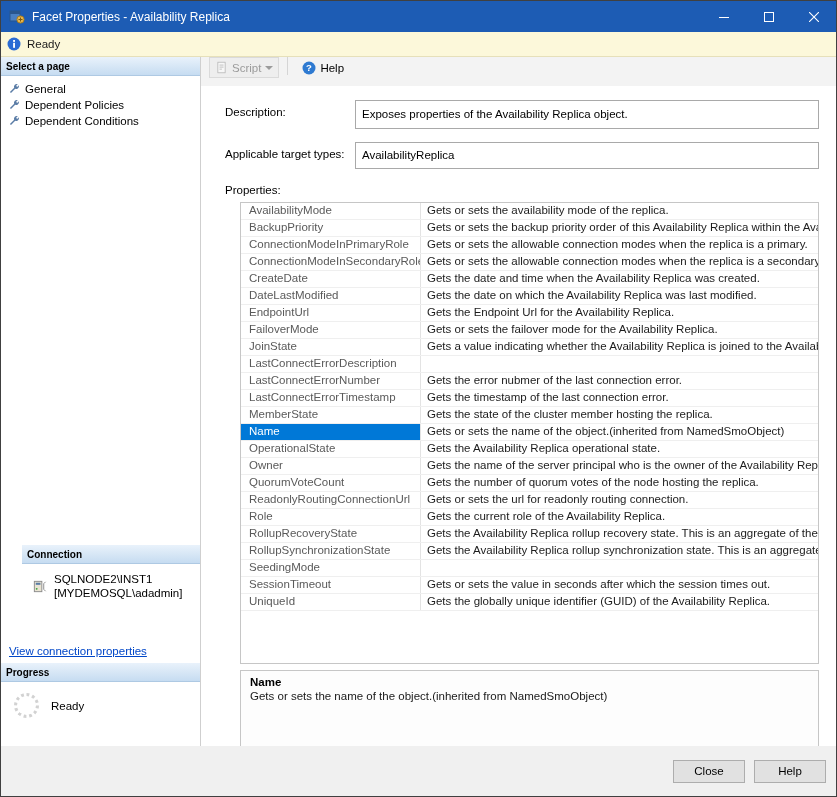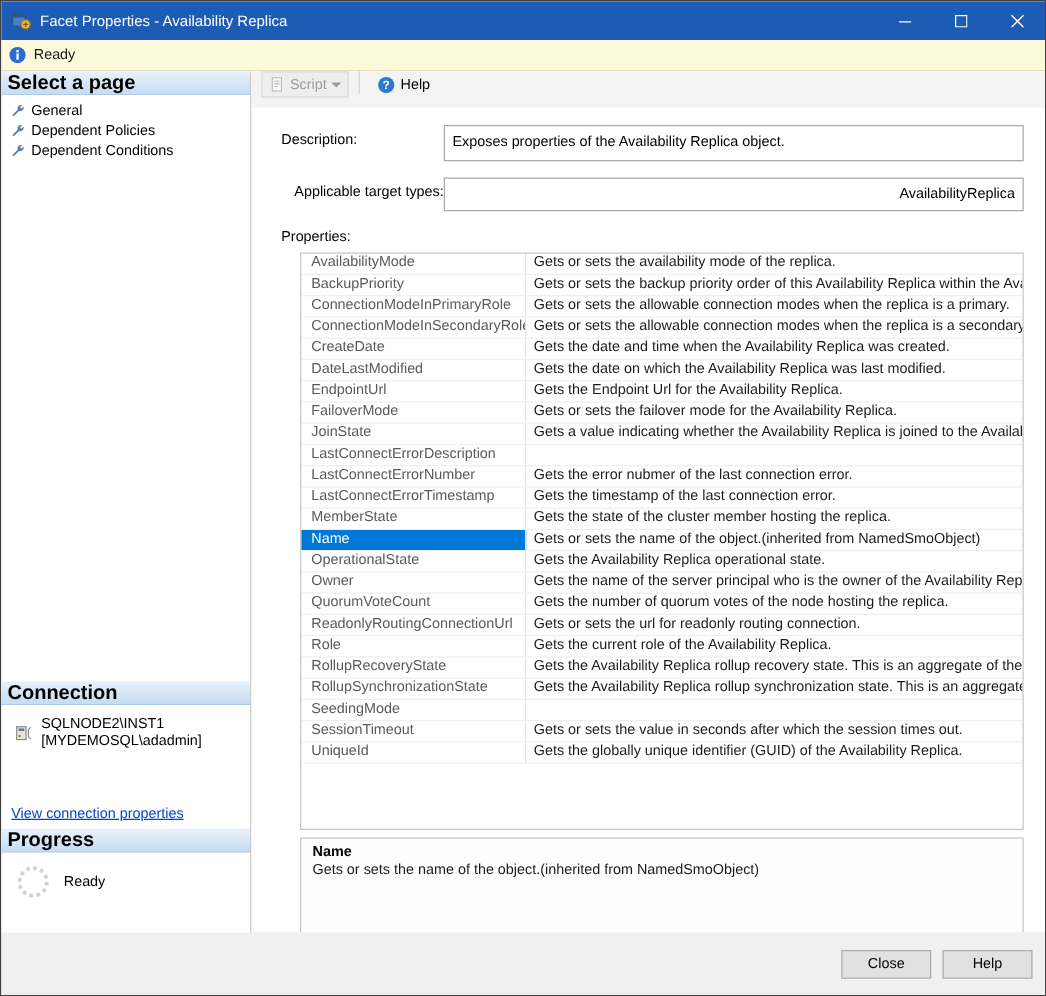--- a/index.html
+++ b/index.html
@@ -37,28 +37,28 @@
   
   .body { flex:1; display:flex; min-height:0; }
 
   .sidebar {
     width:200px; flex:none; background:#fff;
     border-right:1px solid #cfcfcf;
     position:relative; font-size:11.5px; color:#000;
   }
   .side-header {
     height:19px; line-height:19px; padding-left:5px;
-    font-weight:bold; font-size:16px;
+    font-weight:bold; font-size:10px;
     background:linear-gradient(#e9f2fb,#c6dcf1);
     border-bottom:1px solid #aec9e3;
   }
   .tree { padding-top:5px; }
   .tree-item { display:flex; align-items:center; gap:5px; height:16px; padding-left:7px; cursor:pointer; white-space:nowrap; }
 
-  .section-connection { position:absolute; top:488px; left:0; right:0; height:96px; }
+  .section-connection { position:absolute; top:488px; left:0; right:0; height:96px;padding-left:21px; }
   .conn-row { display:flex; gap:7px; padding:8px 0 0 10px; }
   .conn-lines { line-height:14px; white-space:nowrap; }
   .conn-link { position:absolute; top:100px; left:8px; color:#0046c8; text-decoration:underline; cursor:pointer; font-size:11.5px; }
 
   .section-progress { position:absolute; top:606px; left:0; right:0; }
   .progress-row { display:flex; align-items:center; gap:12px; padding:11px 0 0 13px; }
   .spinner { width:25px; height:25px; border:3px dotted #d2d2d2; border-radius:50%; flex:none; }
 
   
   .main { flex:1; display:flex; flex-direction:column; background:#fff; min-width:0; }
@@ -67,21 +67,21 @@
     display:flex; align-items:flex-start; padding-left:8px; gap:3px;
     font-size:11.5px;
   }
   .tb-btn { display:flex; align-items:center; gap:4px; padding:3px 5px; border:1px solid transparent; cursor:pointer; }
   .tb-btn.disabled { color:#9b9b9b; border-color:#dadada; background:#eeeeee; cursor:default; }
   .caret { width:0; height:0; border:4px solid transparent; border-top-color:#9b9b9b; margin-top:5px; }
   .tb-sep { width:1px; height:18px; background:#d5d5d5; margin:0 5px; }
 
   .content { flex:1; padding:8px 17px 0 24px; font-size:11.5px; color:#000; overflow:hidden; }
   .field-row { display:flex; margin-top:6px; }
-  .field-row + .field-row { margin-top:13px;text-align:right; }
+  .field-row + .field-row { margin-top:13px; }
   .field-label { width:130px; flex:none; padding-top:6px; white-space:nowrap; }
   .textbox {
     flex:1; border:1px solid #a9a9a9; background:#fff;
     padding:5px 6px; line-height:17px; min-height:27px; white-space:nowrap; overflow:hidden;
   }
   .textbox.short { padding:4px 6px; min-height:25px; }
 
   .props-label { margin-top:15px; }
 
   .grid {

